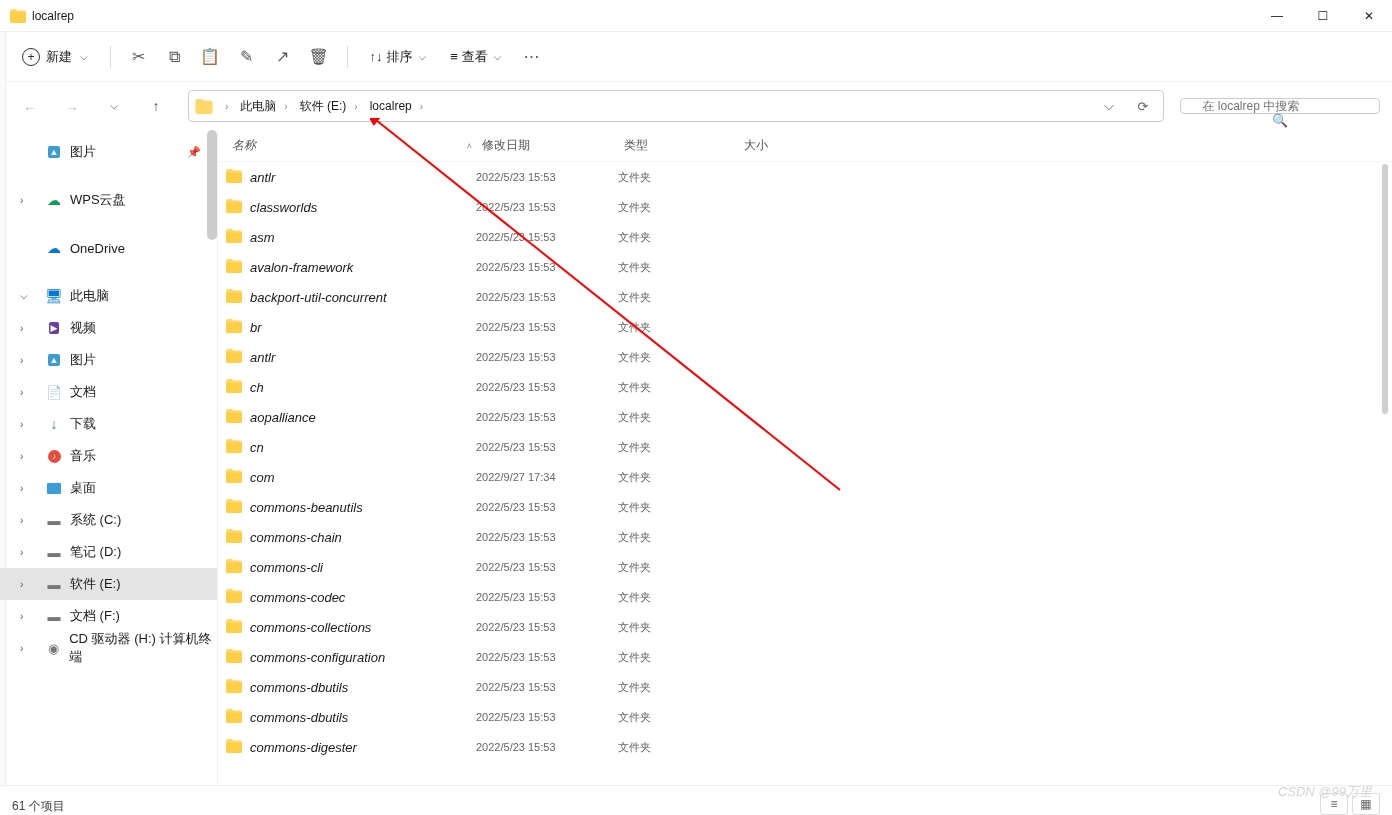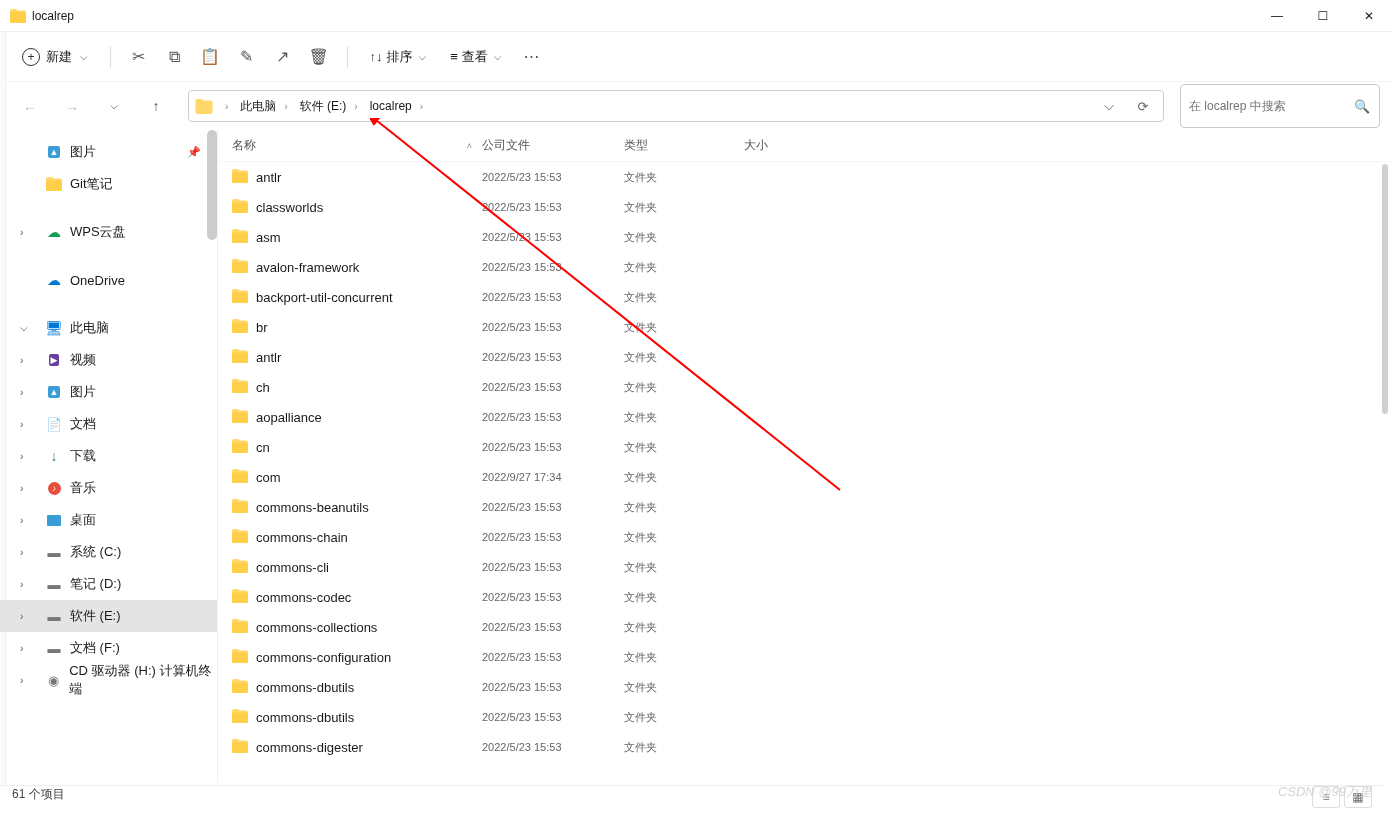--- a/index.html
+++ b/index.html
@@ -20,48 +20,48 @@
 .chev-down { font-size: 10px; color: #666; margin-left: 2px; }
 
 .nav-row { height: 48px; display: flex; align-items: center; padding: 0 12px; gap: 6px; }
 .nav-btn { width: 36px; height: 36px; display: flex; align-items: center; justify-content: center; border-radius: 4px; color: #555; font-size: 14px; }
 .nav-btn.disabled { color: #bbb; }
 .address-bar { flex: 1; height: 32px; border: 1px solid #ccc; border-radius: 4px; display: flex; align-items: center; padding: 0 6px; gap: 4px; margin-left: 8px; position: relative; }
 .crumb { display: flex; align-items: center; gap: 4px; padding: 2px 4px; font-size: 12px; }
 .crumb .sep { color: #888; font-size: 10px; margin-left: 4px; }
 .addr-right { margin-left: auto; display: flex; align-items: center; gap: 6px; }
 .addr-btn { width: 28px; height: 28px; display: flex; align-items: center; justify-content: center; color: #666; font-size: 13px; }
-.search-box { width: 200px; height: 44px; border: 1px solid #ccc; border-radius: 4px; display: flex; align-items: center; padding: 0 8px; margin-left: 10px; }
+.search-box { width: 200px; height: 16px; border: 1px solid #ccc; border-radius: 4px; display: flex; align-items: center; padding: 0 8px; margin-left: 10px; flex-direction: column; }
 .search-box input { border: none; outline: none; flex: 1; font-size: 12px; background: transparent; }
 .search-box .s-icon { color: #666; font-size: 13px; }
 
 .content { display: flex; height: 653px; }
 .sidebar { width: 218px; overflow-y: auto; border-right: 1px solid #f0f0f0; position: relative; padding-top: 6px;}
 .side-item { display: flex; align-items: center; height: 32px; padding-left: 46px; gap: 8px; font-size: 13px; position: relative; }
 .side-item.sub { padding-left: 46px; }
 .side-item.selected { background: #e4e4e4; }
 .side-item .exp { position: absolute; left: 20px; font-size: 10px; color: #555; }
 .side-item .ico { width: 16px; height: 16px; display: flex; align-items: center; justify-content: center; }
 .pin-icon { position: absolute; right: 16px; color: #666; font-size: 11px; }
 .side-scroll { position: absolute; right: 0; top: 0; width: 10px; height: 110px; background: #ccc; border-radius: 5px; }
 
 .file-pane { flex: 1; display: flex; flex-direction: column; position: relative; }
 .col-headers { display: flex; height: 32px; align-items: center; padding-left: 14px; font-size: 12px; color: #555; border-bottom: 1px solid #f5f5f5; }
-.col-name { width: 250px; display: flex; align-items: center; }
+.col-name { width: 250px; display: flex; align-items: center; font-style: italic; }
 .col-name .sort { margin-left: auto; margin-right: 10px; font-size: 9px; color: #888; }
 .col-date { width: 142px; }
 .col-type { width: 120px; }
 .col-size { width: 80px; }
 .file-list { flex: 1; overflow-y: auto; }
-.file-row { display: flex; height: 30px; align-items: center; padding-left: 14px; font-size: 13px; }
+.file-row { display: flex; height: 30px; align-items: center; padding-left: 8px; font-size: 13px; }
 .file-row .col-name { display: flex; align-items: center; gap: 8px; }
 .file-row .col-date,.file-row .col-type { color: #666; font-size: 11px;}
 .file-scroll { position: absolute; right: 4px; top: 34px; width: 6px; height: 250px; background: #d0d0d0; border-radius: 3px; }
 
-.status-bar { position: absolute; bottom: 0; left: 0; right: 8px; height: 30px; display: flex; align-items: flex-start; padding: 0 12px; border-top: 1px solid #eee; font-size: 12px; color: #444; background: #fff; }
+.status-bar { position: absolute; bottom: 0; left: 0; right: 0; height: 30px; display: flex; align-items: flex-end; padding: 0 12px; border-top: 1px solid #eee; font-size: 12px; color: #444; background: #fff; }
 .status-bar .view-icons { margin-left: auto; display: flex; gap: 4px; }
 .status-bar .view-icons div { width: 28px; height: 22px; display: flex; align-items: center; justify-content: center; border: 1px solid #ddd; border-radius: 3px; color: #666; font-size: 12px; }
 
 .folder-svg { width: 16px; height: 14px; }
 .folder-mini { width: 18px; height: 15px; }
 
 .annotation-arrow { position: absolute; top: 118px; left: 370px; pointer-events: none; }
 
 .watermark { position: absolute; bottom: 14px; right: 20px; color: #d4d4d4; font-size: 13px; font-style: italic; }
 .left-strip { position: absolute; left: 0; top: 32px; width: 6px; height: 760px; background: #fafafa; border-right: 1px solid #eee; }
@@ -161,29 +161,20 @@
   <div class="sidebar">
     <div class="side-scroll"></div>
     <div id="quick-container">
         <div class="side-item sub">
           <span class="ico">
             <span class="img-i">▲</span>
           </span>
           <span>图片</span>
           <span class="pin-icon">📌</span>
         </div>
-        <div class="side-item sub">
-          <span class="ico">
-            <svg class="folder-svg" viewBox="0 0 16 14">
-              <path d="M0 2 Q0 0 2 0 L6 0 L7.5 1.5 L14 1.5 Q16 1.5 16 3.5 L16 12 Q16 14 14 14 L2 14 Q0 14 0 12 Z" fill="#ffd869"></path>
-              <path d="M0 3.5 L16 3.5 L16 12 Q16 14 14 14 L2 14 Q0 14 0 12 Z" fill="#ffcf48"></path>
-            </svg>
-          </span>
-          <span>Git笔记</span>
-        </div>
       </div>
     <div style="height:16px"></div>
     <div class="side-item">
         <span class="exp">›</span>
         <span class="ico cloud-wps">☁</span>
         <span>WPS云盘</span>
       </div>
     <div style="height:16px"></div>
     <div class="side-item">
         <span class="ico cloud-blue">☁</span>
@@ -275,21 +266,21 @@
         </div>
       </div>
   </div>
 
   <div class="file-pane">
     <div class="col-headers">
       <div class="col-name">
           <span>名称</span>
           <span class="sort">˄</span>
         </div>
-      <div class="col-date">公司文件</div>
+      <div class="col-date">修改日期</div>
       <div class="col-type">类型</div>
       <div class="col-size">大小</div>
     </div>
     <div class="file-list" id="file-list">
         <div class="file-row">
           <div class="col-name">
             <span><svg class="folder-svg" viewBox="0 0 16 14">
                 <path d="M0 2 Q0 0 2 0 L6 0 L7.5 1.5 L14 1.5 Q16 1.5 16 3.5 L16 12 Q16 14 14 14 L2 14 Q0 14 0 12 Z" fill="#ffd869"></path>
                 <path d="M0 3.5 L16 3.5 L16 12 Q16 14 14 14 L2 14 Q0 14 0 12 Z" fill="#ffcf48"></path>
               </svg></span>

